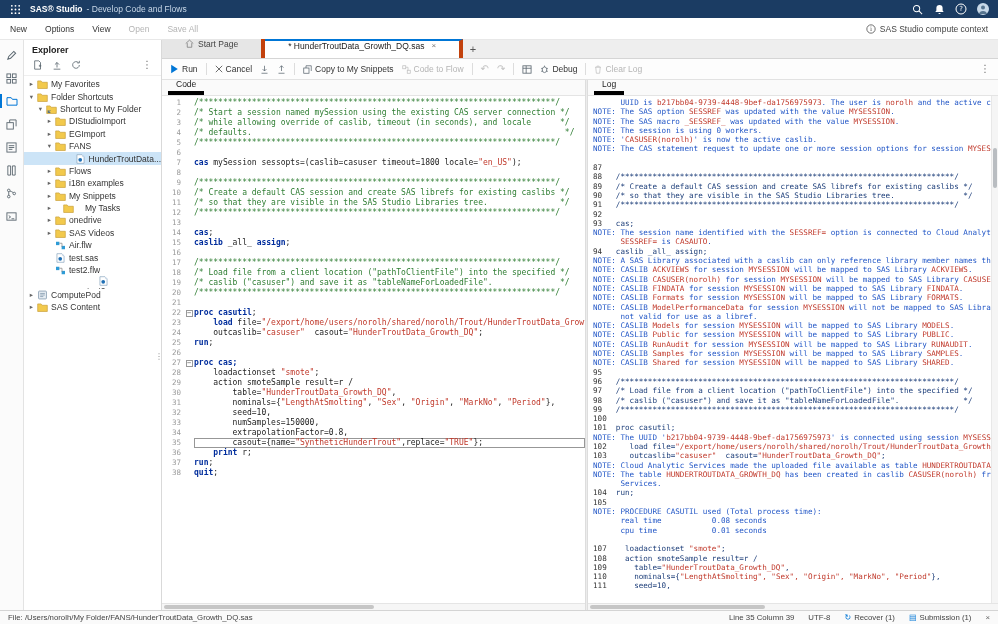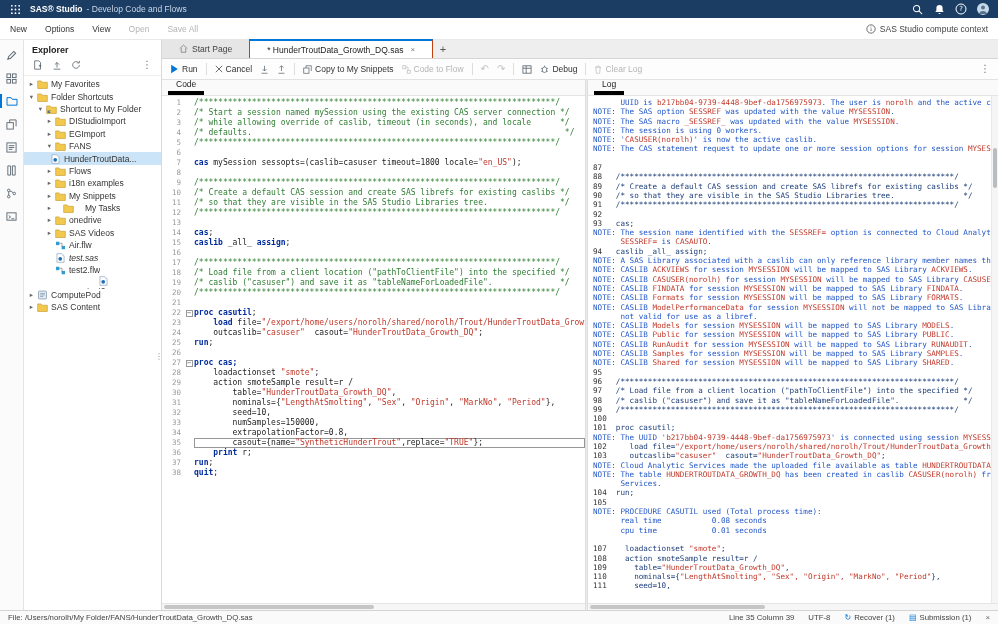--- a/index.html
+++ b/index.html
@@ -37,21 +37,21 @@
   .tree-row{height:12.4px;display:flex;align-items:center;font-size:8.5px;color:#333;white-space:nowrap;overflow:hidden;cursor:pointer}
   .tree-row.selected{background:#cce4f7}
   .twisty{width:9px;font-size:6.5px;color:#666;text-align:center;flex:none}
   .ticon{width:13px;flex:none;display:flex;justify-content:center}
   .tlabel{margin-left:2px}
 
   .main{flex:1;display:flex;flex-direction:column;min-width:0}
 
   
   .tabbar{height:19px;background:#eeeeee;display:flex;align-items:flex-end;border-bottom:1px solid #d5d5d5}
-  .tab{height:19px;display:flex;align-items:center;gap:4px;padding:0 17px;font-size:8.5px;color:#444;border-right:1px solid #c2410c;background:#e6e6e6;cursor:pointer}
+  .tab{height:19px;display:flex;align-items:flex-start;gap:4px;padding:0 23px;font-size:8.5px;color:#444;border-right:4px solid #c2410c;background:#e6e6e6;cursor:pointer}
   .tab.active{background:#fff;border-top:2px solid #0076d6;color:#222}
   .tab .close{color:#777;margin-left:3px;font-size:8px}
   .plus{width:20px;height:19px;display:flex;align-items:center;justify-content:center;color:#555;font-size:11px;cursor:pointer}
 
   
   .toolbar{height:21px;display:flex;align-items:center;padding:0 8px;gap:8px;border-bottom:1px solid #e2e2e2;font-size:8.5px;background:#fdfdfd}
   .tbtn{display:flex;align-items:center;gap:3px;color:#333;cursor:pointer;white-space:nowrap}
   .tbtn.disabled{color:#b5b5b5}
   .tbtn.disabled svg *{stroke:#c0c0c0 !important;fill:none}
   .tsep{width:1px;height:12px;background:#ddd}
@@ -313,21 +313,21 @@
         </div>
         <div class="tree-row" style="padding-left: 21px;">
           <span class="twisty">▾</span>
           <span class="ticon">
             <svg width="11" height="10" viewBox="0 0 16 14">
               <path d="M1 2.5h5l1.6 2H15v9H1z" fill="#f2c94c" stroke="#c9a03c" stroke-width="1"></path>
             </svg>
           </span>
           <span class="tlabel">FANS</span>
         </div>
-        <div class="tree-row selected" style="padding-left: 16px;">
+        <div class="tree-row selected" style="padding-left: 16px; justify-content: flex-end;">
           <span class="twisty"></span>
           <span class="ticon">
             <svg width="9" height="10" viewBox="0 0 12 14">
               <path d="M1 1h7l3 3v9H1z" fill="#fff" stroke="#8aa6c0"></path>
               <path d="M8 1l3 3H8z" fill="#c9d9e8"></path>
               <circle cx="5.6" cy="8.2" r="2.6" fill="#1f6fb5"></circle>
             </svg>
           </span>
           <span class="tlabel">HunderTroutData...</span>
         </div>
@@ -389,21 +389,21 @@
           <span class="twisty"></span>
           <span class="ticon">
             <svg width="11" height="9" viewBox="0 0 14 12">
               <rect x="1" y="1" width="4.5" height="4.5" fill="#2e9bd6"></rect>
               <rect x="8.5" y="6.5" width="4.5" height="4.5" fill="#2e9bd6"></rect>
               <path d="M5.5 3h3.5v5" stroke="#8a8a8a" fill="none"></path>
             </svg>
           </span>
           <span class="tlabel">Air.flw</span>
         </div>
-        <div class="tree-row" style="padding-left: 21px; font-style: italic;">
+        <div class="tree-row" style="padding-left: 21px;">
           <span class="twisty"></span>
           <span class="ticon">
             <svg width="9" height="10" viewBox="0 0 12 14">
               <path d="M1 1h7l3 3v9H1z" fill="#fff" stroke="#8aa6c0"></path>
               <path d="M8 1l3 3H8z" fill="#c9d9e8"></path>
               <circle cx="5.6" cy="8.2" r="2.6" fill="#1f6fb5"></circle>
             </svg>
           </span>
           <span class="tlabel">test.sas</span>
         </div>

